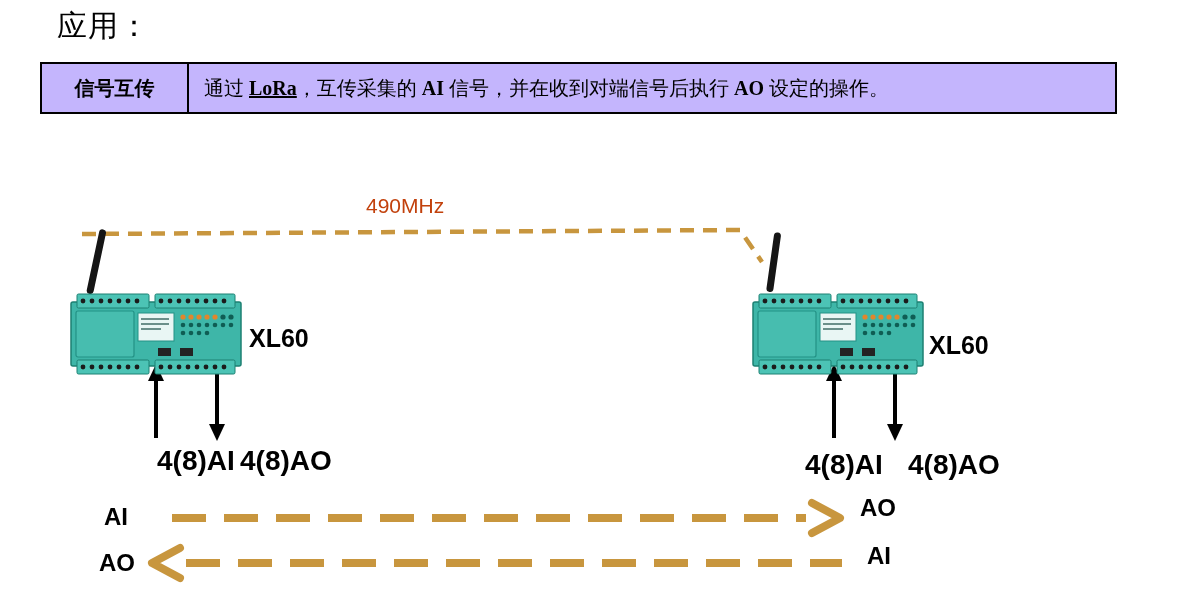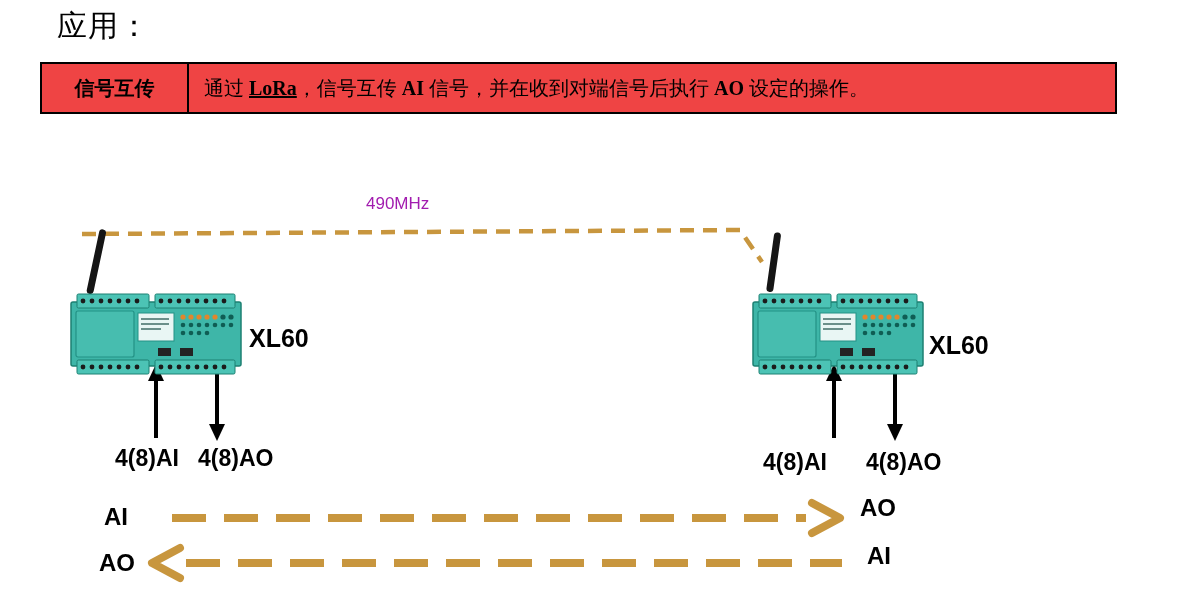--- a/index.html
+++ b/index.html
@@ -5,40 +5,40 @@
   * { margin:0; padding:0; box-sizing:border-box; }
   html,body { width:1200px; height:600px; background:#fff; overflow:hidden;
               font-family:"Liberation Sans", sans-serif; color:#000; }
   .stage { position:absolute; left:0; top:0; width:1200px; height:600px; }
 
   .title { position:absolute; left:57px; top:6px; font-family:"Liberation Serif", serif;
            font-weight:normal; font-size:30px; letter-spacing:1px; }
 
   .app-table { position:absolute; left:40px; top:62px; width:1077px; height:52px;
                border:2px solid #000; display:flex; font-family:"Liberation Serif", serif;
-               font-size:20px; background:#ef4444; }
+               font-size:20px; background:#c4b5fd; }
   .cell-label { width:147px; border-right:2px solid #000; display:flex;
                 align-items:center; justify-content:center; font-weight:bold; }
   .cell-desc  { flex:1; display:flex; align-items:center; padding-left:15px; }
   .u { text-decoration:underline;font-weight:bold; }
   .b { font-weight:bold; }
 
   .overlay { position:absolute; left:0; top:0; width:1200px; height:600px; pointer-events:none; }
   .link-dash { stroke:var(--gold,#C8963E); stroke-width:4.5; fill:none; stroke-dasharray:14 9; }
   .gold-dash { stroke:var(--gold,#C8963E); stroke-width:8; fill:none; stroke-dasharray:34 18; }
   .gold-chev { stroke:var(--gold,#C8963E); stroke-width:8; fill:none;
                stroke-linecap:round; stroke-linejoin:round; }
   .varrow { stroke:#000; stroke-width:4; }
   .vhead  { fill:#000; }
 
   .lbl { position:absolute; font-weight:bold; white-space:nowrap; }
-  .freq { left:366px; top:194px; font-size:17px; font-weight:normal; color:#a21caf; }
+  .freq { left:366px; top:194px; font-size:21px; font-weight:normal; color:#c2410c; }
   .xl60-left  { left:249px; top:324px; font-size:25px; }
   .xl60-right { left:929px; top:331px; font-size:25px; }
-  .io { font-size:23px; }
+  .io { font-size:28px;margin-left:42px; }
   .l-in  { left:115px; top:445px; }  .l-out { left:198px; top:445px; }
   .r-in  { left:763px; top:449px; }  .r-out { left:866px; top:449px; }
   .flow { font-size:24px; }
   .f0l { left:104px; top:503px; }  .f0r { left:860px; top:494px; }
   .f1l { left:99px;  top:549px; }  .f1r { left:867px; top:542px; }
 
   .device { position:absolute; }
   .antenna { position:absolute; width:7px; background:#151515; border-radius:4px;
              transform-origin:bottom center; }
   .ant-l { left:16px; top:0; height:66px; transform:rotate(12deg); }
@@ -58,21 +58,21 @@
 </head>
 <body>
 
 <div class="stage">
 
   <h1 class="title">应用：</h1>
 
   <div class="app-table">
     <div class="cell-label">信号互传</div>
     <div class="cell-desc">
-      <span><span>通过 </span><span class="u">LoRa</span><span>，信号互传 </span><span class="b">AI</span><span> 信号，并在收到对端信号后执行 </span><span class="b">AO</span><span> 设定的操作。</span></span>
+      <span><span>通过 </span><span class="u">LoRa</span><span>，互传采集的 </span><span class="b">AI</span><span> 信号，并在收到对端信号后执行 </span><span class="b">AO</span><span> 设定的操作。</span></span>
     </div>
   </div>
 
   <svg class="overlay" viewBox="0 0 1200 600">
 
     <polyline class="link-dash" points="82,234 740,230 762,262"></polyline>
 
     <g>
       <line class="varrow" x1="156" y1="438" x2="156" y2="378"></line>
       <polygon class="vhead" points="156,364 148,381 164,381"></polygon>

